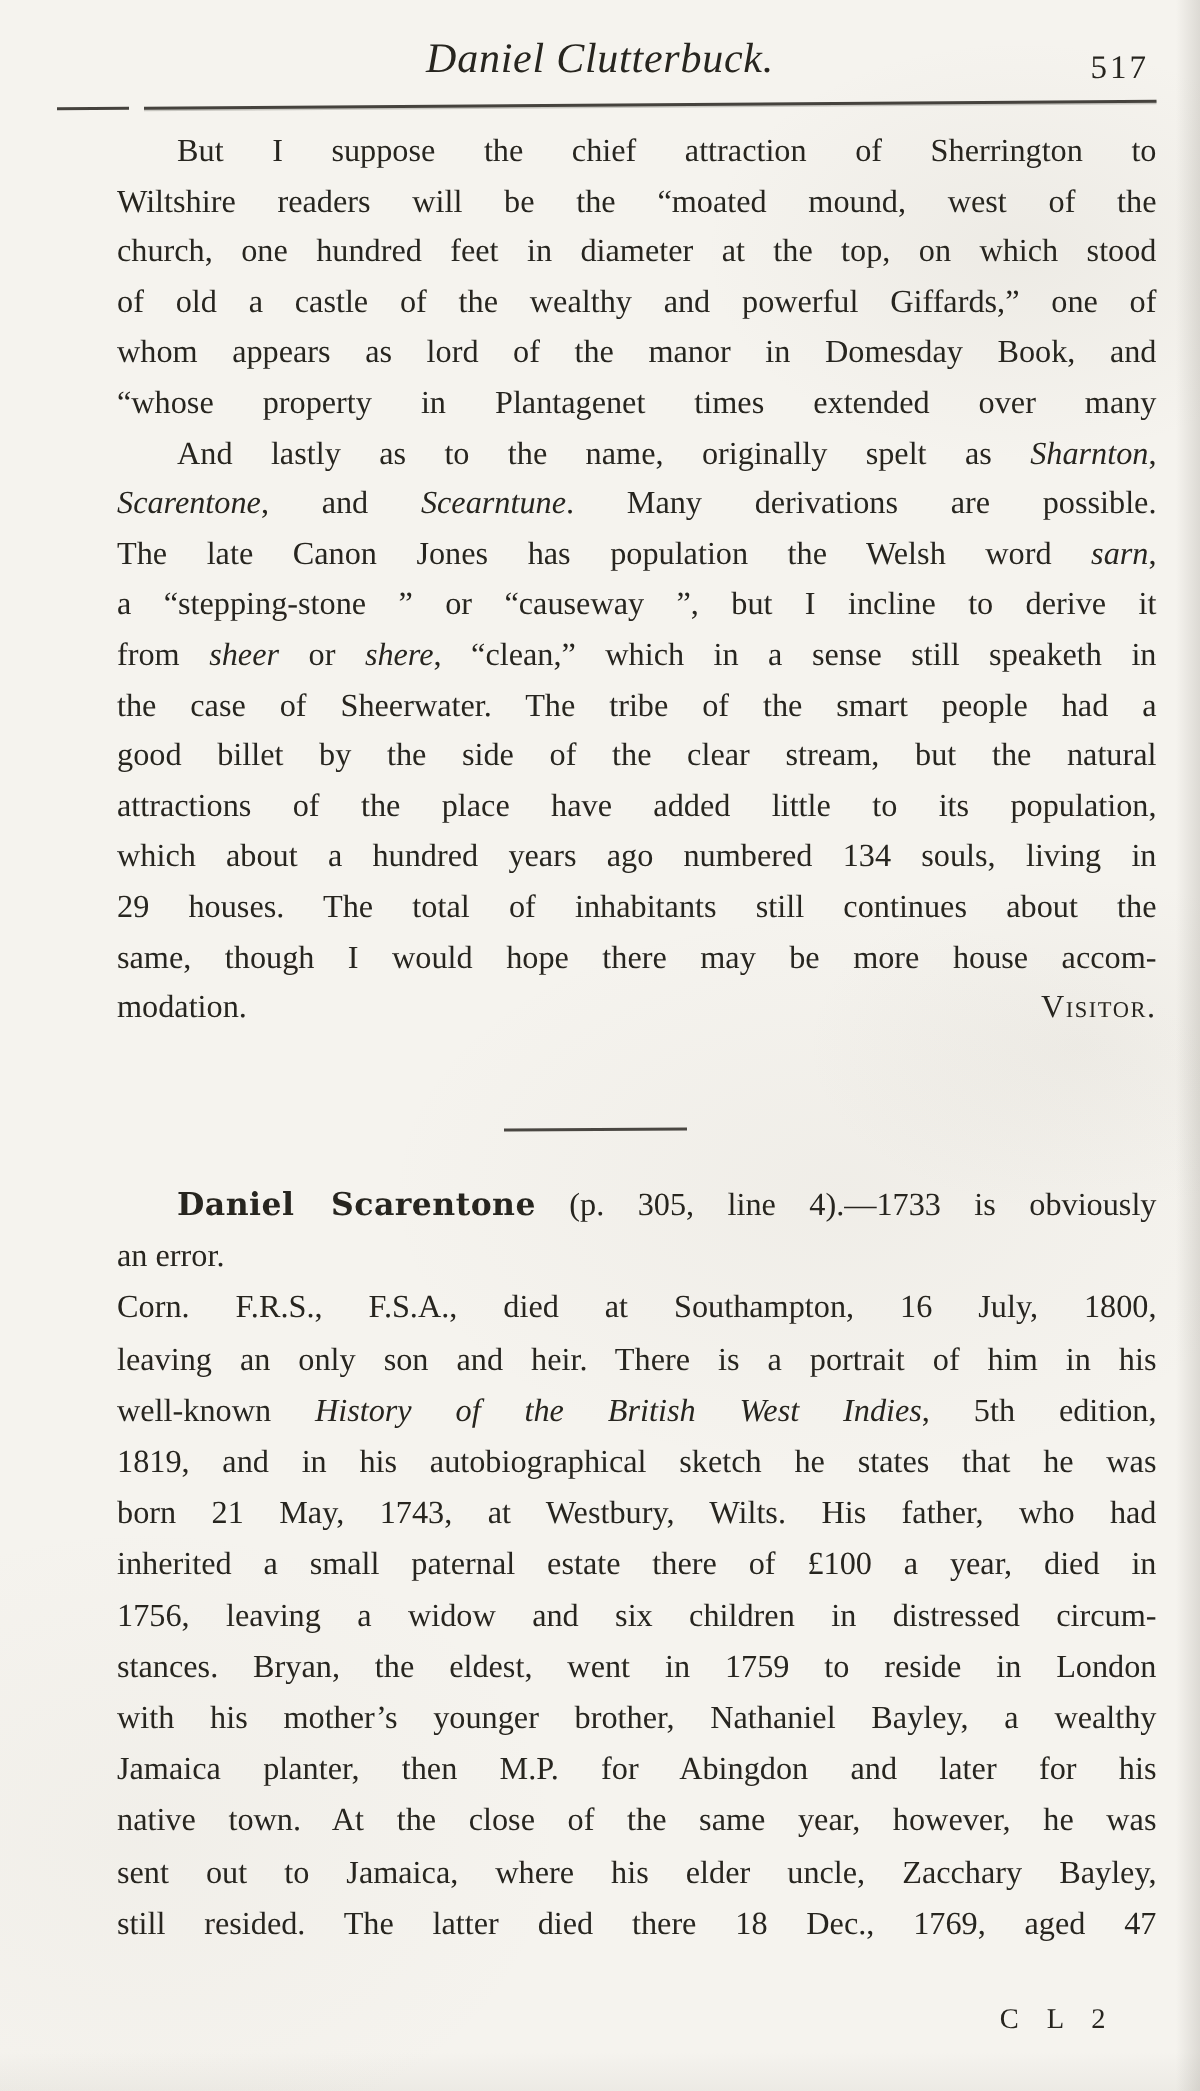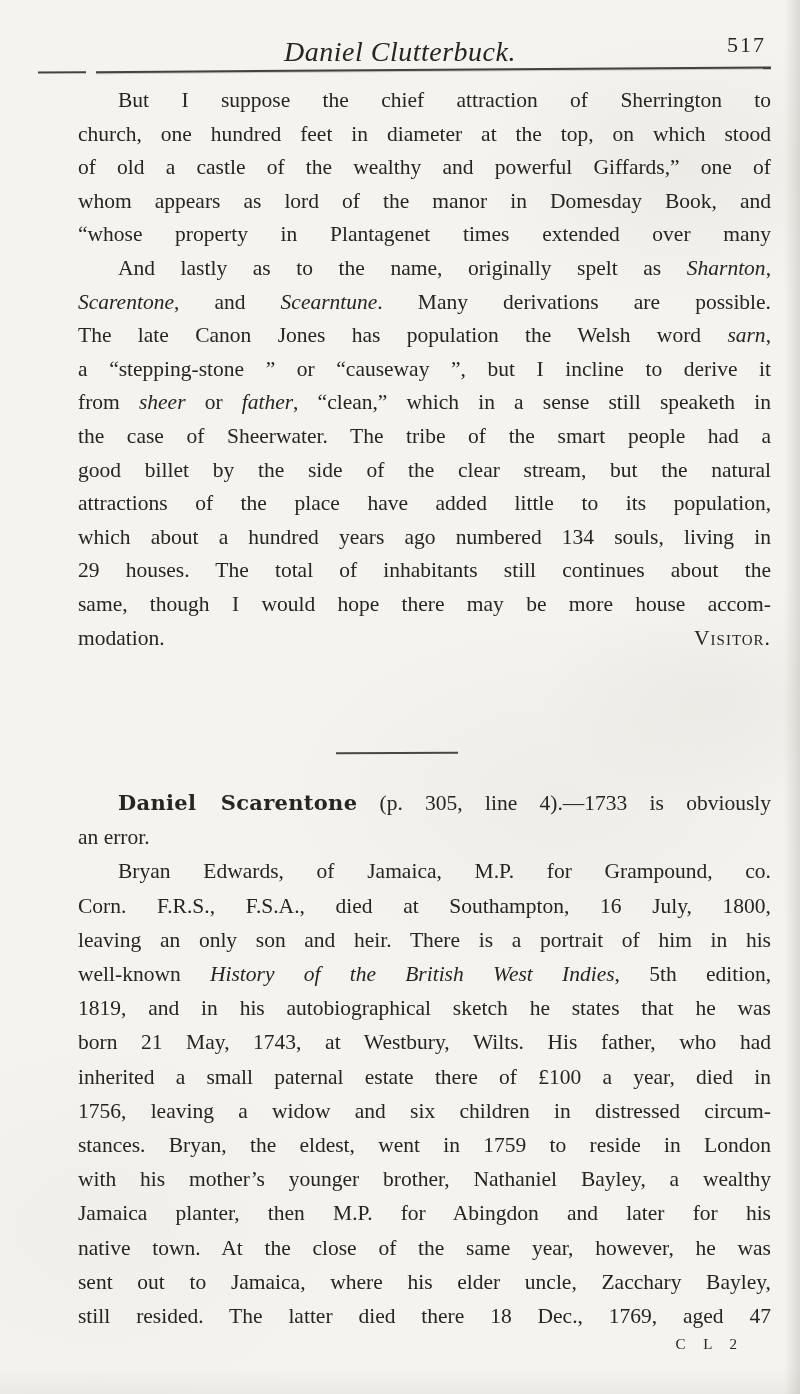--- a/index.html
+++ b/index.html
@@ -14,21 +14,21 @@
       radial-gradient(ellipse 260px 160px at 90% 50%, rgba(168,162,148,0.09), transparent 70%),
       radial-gradient(ellipse 420px 260px at 70% 57%, rgba(168,162,148,0.07), transparent 72%),
       radial-gradient(ellipse 400px 300px at 12% 88%, rgba(175,170,155,0.06), transparent 70%),
       var(--paper);
   }
   .page::after{ content:""; position:absolute; right:0; top:0; width:16px; height:100%;
     background:linear-gradient(to right, transparent, rgba(90,85,75,0.16)); pointer-events:none; }
   .page::before{ content:""; position:absolute; left:0; bottom:0; width:100%; height:26px;
     background:linear-gradient(to bottom, transparent, rgba(120,115,100,0.07)); pointer-events:none; }
 
-  .running-header { position:absolute; top:24px; left:0; width:100%; text-align:center;margin-top:12px; }
+  .running-header { position:absolute; top:24px; left:0; width:100%; text-align:center; }
   .header-title { font-style:italic; font-size:28px; letter-spacing:0.5px; }
   .page-number { position:absolute; top:32px; right:34px; font-size:22px; letter-spacing:2px;margin-left:14px; }
 
   .header-rule { position:absolute; top:69px; left:38px; width:733px; display:flex; gap:10px;
     align-items:center; transform:rotate(-0.4deg); }
   .rule-seg { height:2px; background:#45423d; }
   .rule-seg.short { width:48px; height:2px; }
   .rule-seg.long { flex:1; height:2px; box-shadow:0 1px 0 rgba(69,66,61,0.25); }
 
   .text-block { position:absolute; left:38px; width:733px; font-size:21.5px; }
@@ -40,70 +40,70 @@
   .line.last { text-align-last:left; }
 
   .it { font-style:italic; }
   .bd { font-weight:bold; font-family:"DejaVu Serif",serif; font-size:21px; letter-spacing:0.3px; }
   .sc { font-variant:small-caps; letter-spacing:1px; }
   .right { float:right; }
 
   .divider { position:absolute; top:752px; left:336px; width:122px; height:2px; background:#4a4742;
     transform:rotate(-0.3deg); }
 
-  .footer-mark { position:absolute; top:1336px; right:56px; font-size:15px; letter-spacing:7px; }
+  .footer-mark { position:absolute; top:1336px; right:56px; font-size:19px; letter-spacing:7px; }
 </style>
 </head>
 <body>
 
 <div class="page">
 
   <div class="running-header">
     <span class="header-title">Daniel Clutterbuck.</span>
   </div>
   <div class="page-number">517</div>
 
   <div class="header-rule">
     <span class="rule-seg short"></span>
     <span class="rule-seg long"></span>
   </div>
 
   <div class="text-block section-a">
     <div class="para">
         <div class="line indent"><span>But I suppose the chief attraction of Sherrington to</span></div>
+        <div class="line"><span>Wiltshire readers will be the “moated mound, west of the</span></div>
         <div class="line"><span>church, one hundred feet in diameter at the top, on which stood</span></div>
         <div class="line"><span>of old a castle of the wealthy and powerful Giffards,” one of</span></div>
         <div class="line"><span>whom appears as lord of the manor in Domesday Book, and</span></div>
         <div class="line"><span>“whose property in Plantagenet times extended over many</span></div>
       </div>
     <div class="para">
         <div class="line indent"><span>And lastly as to the name, originally spelt as </span><span class="it">Sharnton</span><span>,</span></div>
         <div class="line"><span class="it">Scarentone</span><span>, and </span><span class="it">Scearntune</span><span>.  Many derivations are possible.</span></div>
         <div class="line"><span>The late Canon Jones has population the Welsh word </span><span class="it">sarn</span><span>,</span></div>
         <div class="line"><span>a “stepping-stone ” or “causeway ”, but I incline to derive it</span></div>
-        <div class="line"><span>from </span><span class="it">sheer</span><span> or </span><span class="it">father</span><span>, “clean,” which in a sense still speaketh in</span></div>
+        <div class="line"><span>from </span><span class="it">sheer</span><span> or </span><span class="it">shere</span><span>, “clean,” which in a sense still speaketh in</span></div>
         <div class="line"><span>the case of Sheerwater.  The tribe of the smart people had a</span></div>
         <div class="line"><span>good billet by the side of the clear stream, but the natural</span></div>
         <div class="line"><span>attractions of the place have added little to its population,</span></div>
         <div class="line"><span>which about a hundred years ago numbered 134 souls, living in</span></div>
         <div class="line"><span>29 houses.  The total of inhabitants still continues about the</span></div>
         <div class="line"><span>same, though I would hope there may be more house accom-</span></div>
         <div class="line last"><span>modation.</span><span class="sc right">Visitor.</span></div>
       </div>
   </div>
 
   <div class="divider"></div>
 
   <div class="text-block section-b">
     <div class="para">
         <div class="line indent"><span class="bd">Daniel Scarentone</span><span> (p. 305, line 4).—1733 is obviously</span></div>
         <div class="line last"><span>an error.</span></div>
       </div>
     <div class="para">
-        <div class="line indent"><span>Bryan Edwards, of Jamaica, M.P. for Grampound, co.</span></div>
         <div class="line"><span>Corn. F.R.S., F.S.A., died at Southampton, 16 July, 1800,</span></div>
         <div class="line"><span>leaving an only son and heir.  There is a portrait of him in his</span></div>
         <div class="line"><span>well-known </span><span class="it">History of the British West Indies</span><span>, 5th edition,</span></div>
         <div class="line"><span>1819, and in his autobiographical sketch he states that he was</span></div>
         <div class="line"><span>born 21 May, 1743, at Westbury, Wilts.  His father, who had</span></div>
         <div class="line"><span>inherited a small paternal estate there of £100 a year, died in</span></div>
         <div class="line"><span>1756, leaving a widow and six children in distressed circum-</span></div>
         <div class="line"><span>stances.  Bryan, the eldest, went in 1759 to reside in London</span></div>
         <div class="line"><span>with his mother’s younger brother, Nathaniel Bayley, a wealthy</span></div>
         <div class="line"><span>Jamaica planter, then M.P. for Abingdon and later for his</span></div>

